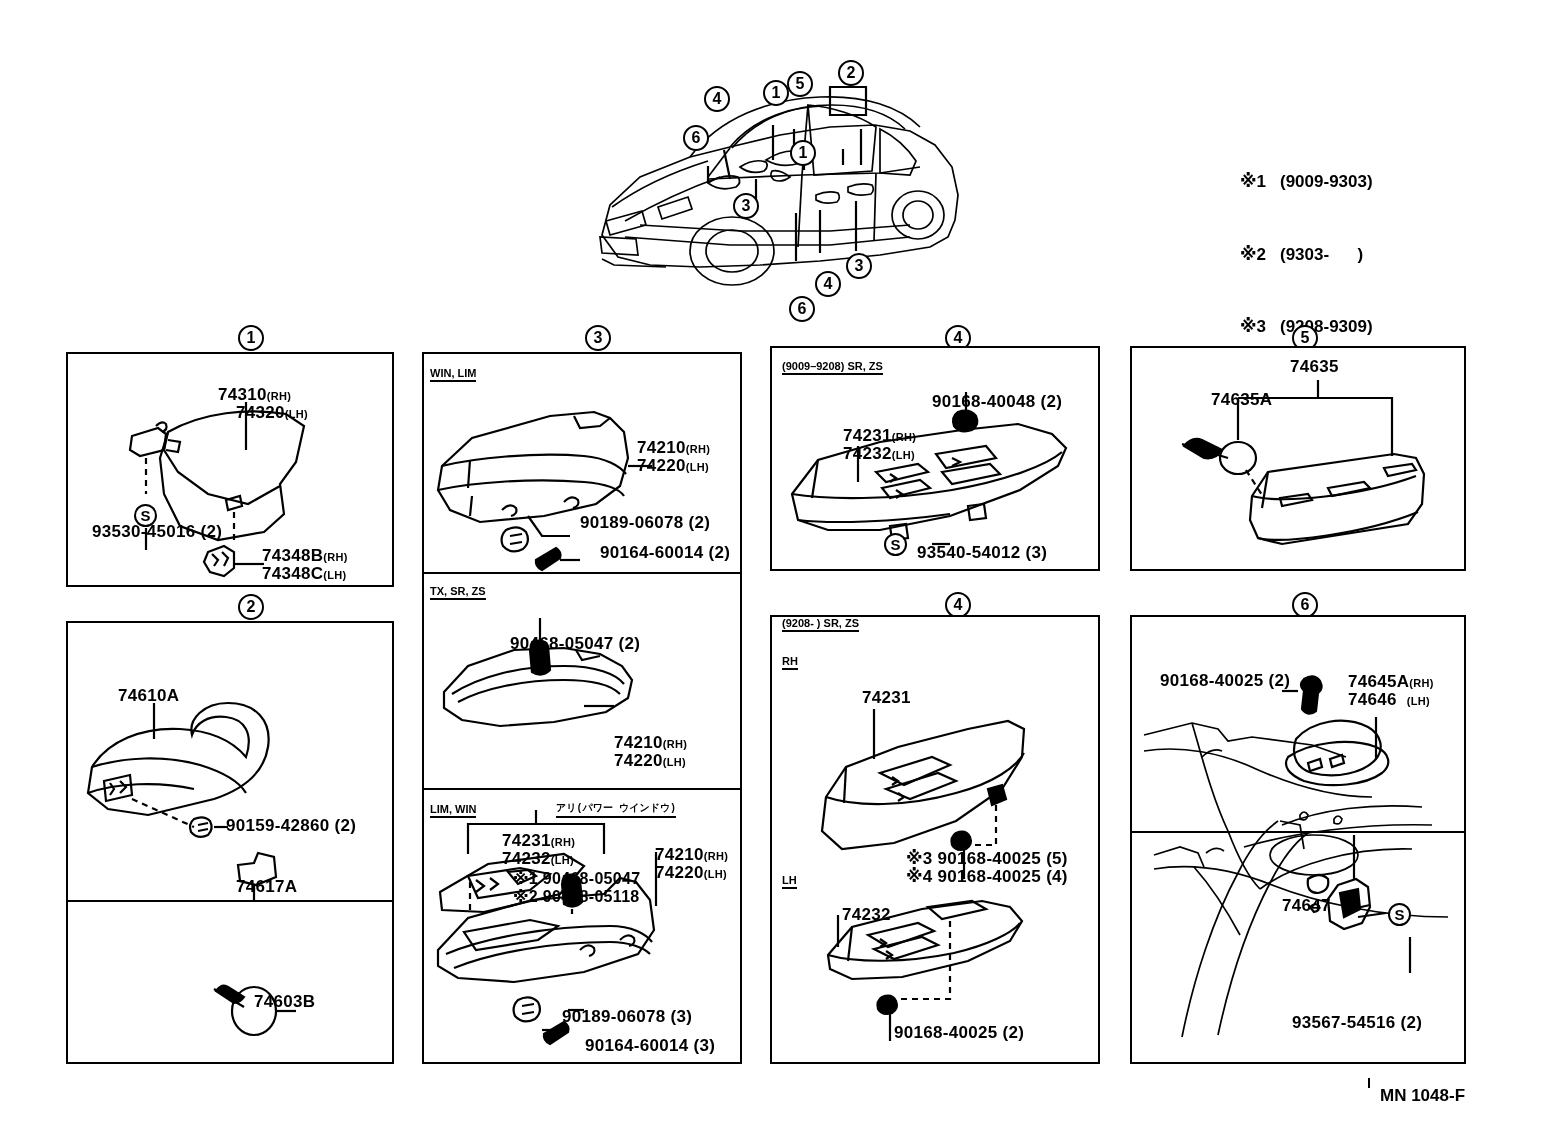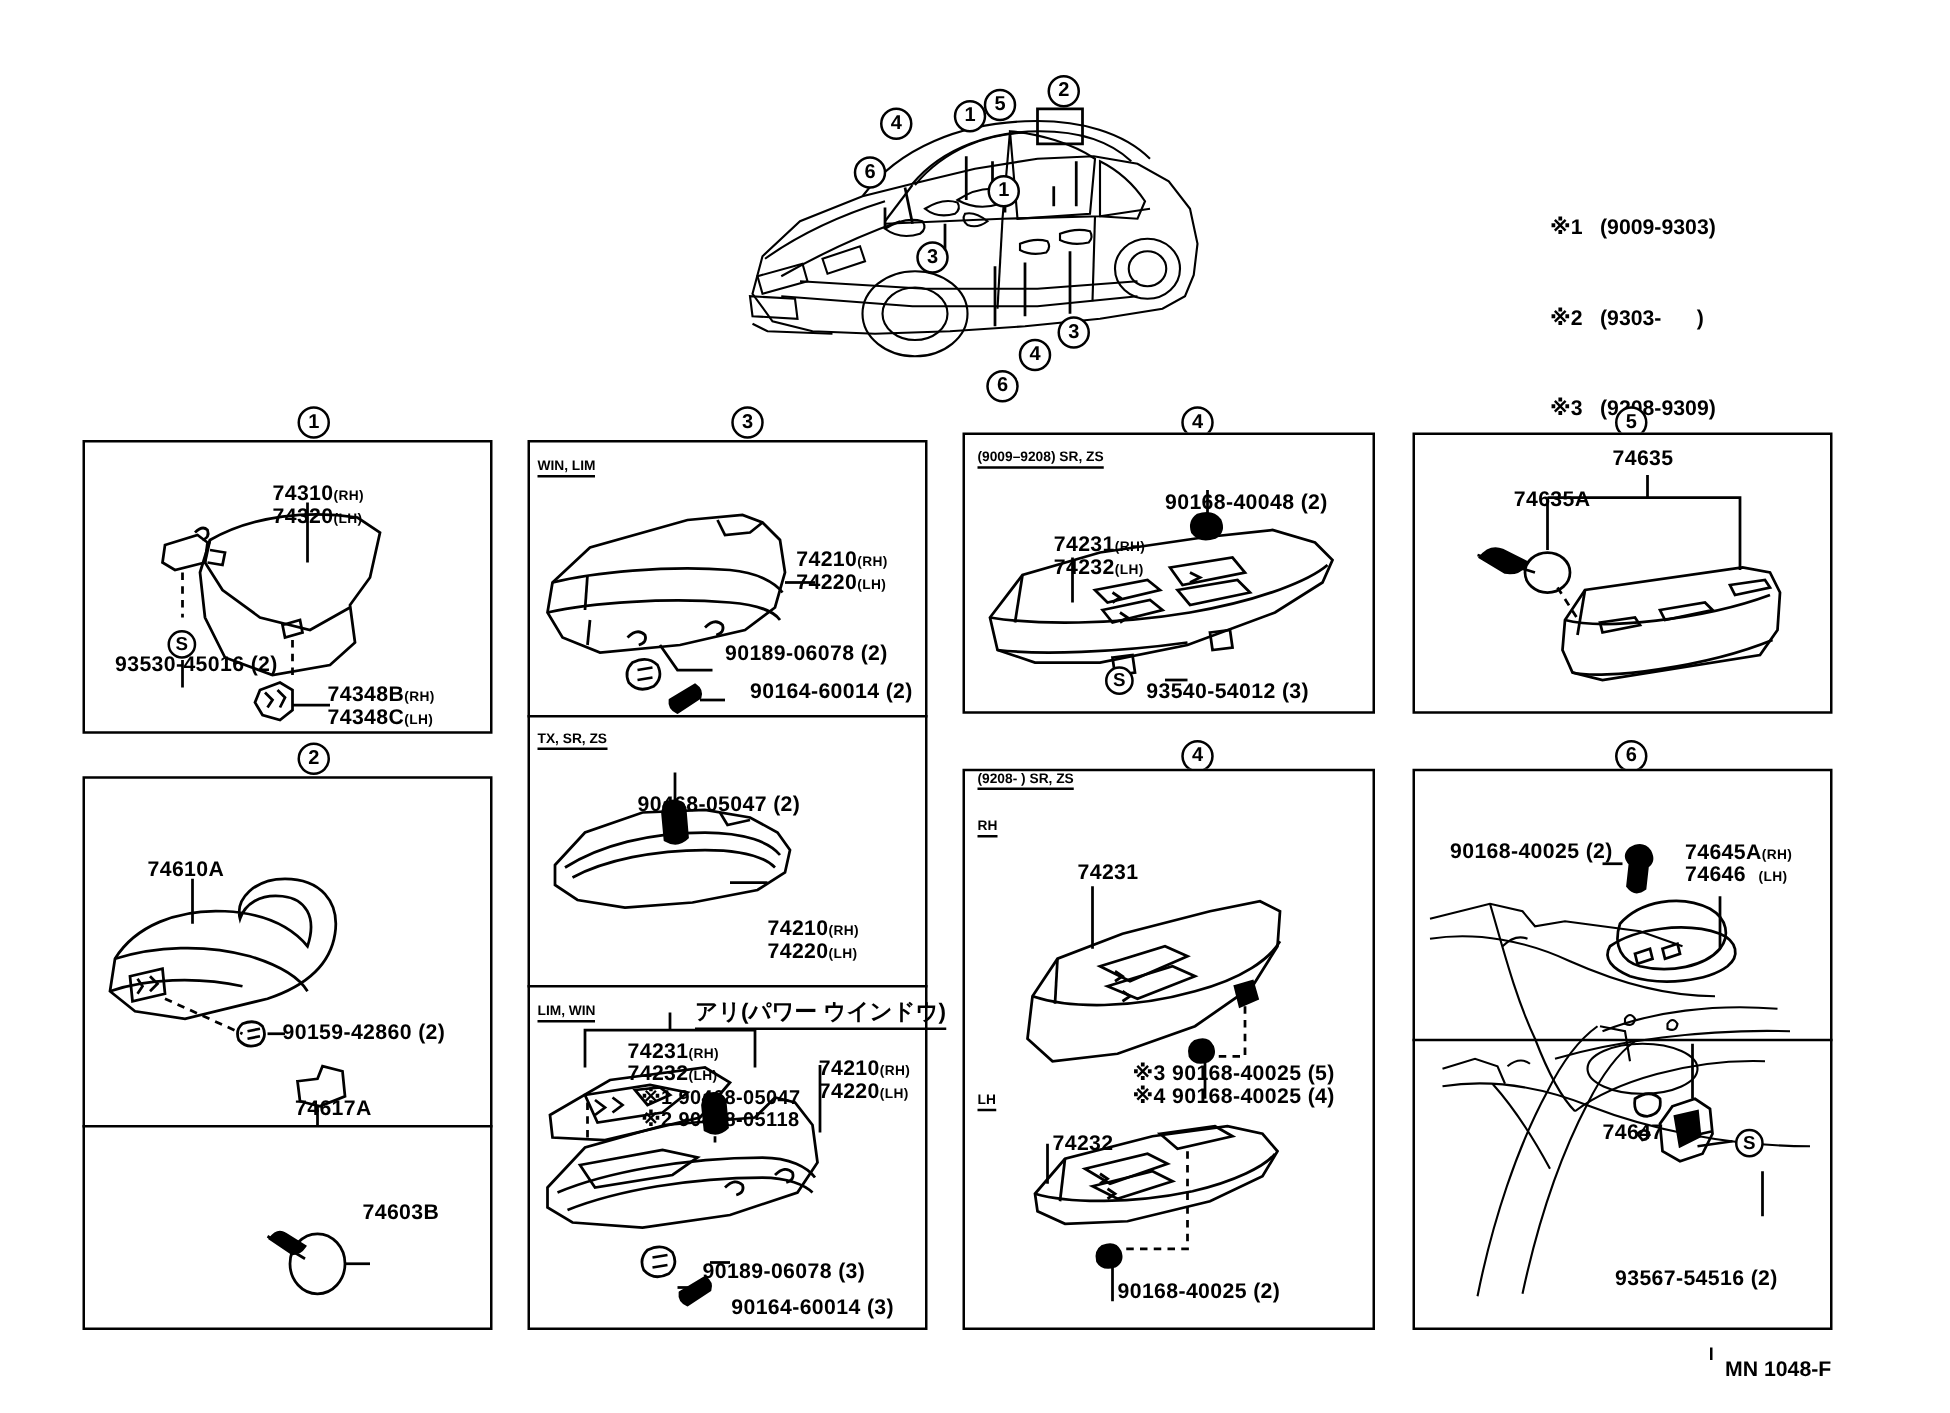--- a/index.html
+++ b/index.html
@@ -181,21 +181,21 @@
       <path d="M178 48 L178 96"></path>
 
       <path d="M78 174 L78 196"></path>
 
       <path d="M166 210 L196 210"></path>
     </g>
   </svg>
   <div class="scirc" style="left:66px;top:150px;">S</div>
 </div>
 <div class="lbl abs" style="left:218px;top:385px;"><span>74310</span><span class="sub">(RH)</span></div>
-<div class="lbl abs" style="left:218px;top:403px;"><span>74320</span><span class="sub">(LH)</span></div>
+<div class="lbl abs" style="left:236px;top:403px;"><span>74320</span><span class="sub">(LH)</span></div>
 <div class="lbl abs" style="left:92px;top:522px;"><span>93530-45016 (2)</span></div>
 <div class="lbl abs" style="left:262px;top:546px;"><span>74348B</span><span class="sub">(RH)</span></div>
 <div class="lbl abs" style="left:262px;top:564px;"><span>74348C</span><span class="sub">(LH)</span></div>
 
 <div class="cnum" style="left:238px;top:594px;">
     <span>2</span>
   </div>
 <div class="panel" style="left:66px;top:621px;width:328px;height:443px;">
   <div class="divider" style="left:-2px;top:277px;width:328px;"></div>
   <svg class="abs" style="left:0;top:0;" width="328" height="443" viewBox="0 0 328 443">
@@ -226,21 +226,21 @@
     <g class="ln">
       <path d="M86 80 L86 116"></path>
       <path d="M146 204 L160 204"></path>
       <path d="M208 388 L228 388"></path>
     </g>
   </svg>
 </div>
 <div class="lbl abs" style="left:118px;top:686px;"><span>74610A</span></div>
 <div class="lbl abs" style="left:226px;top:816px;"><span>90159-42860 (2)</span></div>
 <div class="lbl abs" style="left:236px;top:877px;"><span>74617A</span></div>
-<div class="lbl abs" style="left:254px;top:960px;margin-left:36px;"><span>74603B</span></div>
+<div class="lbl abs" style="left:254px;top:992px;"><span>74603B</span></div>
 
 <div class="cnum" style="left:585px;top:325px;">
     <span>3</span>
   </div>
 <div class="panel" style="left:422px;top:352px;width:320px;height:712px;">
   <div class="divider" style="left:-2px;top:218px;width:320px;"></div>
   <div class="divider" style="left:-2px;top:434px;width:320px;"></div>
   <svg class="abs" style="left:0;top:0;" width="320" height="712" viewBox="0 0 320 712">
     <g class="ln">
 
@@ -305,21 +305,21 @@
     </g>
     <g class="ln-d">
       <path d="M46 528 L46 556"></path>
       <path d="M148 544 L148 560"></path>
     </g>
   </svg>
 </div>
 <div class="abs" style="left:430px;top:363px;"><span class="hdr">WIN, LIM</span></div>
 <div class="abs" style="left:430px;top:581px;"><span class="hdr">TX, SR, ZS</span></div>
 <div class="abs" style="left:430px;top:799px;"><span class="hdr">LIM, WIN</span></div>
-<div class="abs" style="left:556px;top:797px;"><span class="hdr" style="font-size:18px;">アリ(パワー ウインドウ)</span></div>
+<div class="abs" style="left:556px;top:797px;"><span class="hdr" style="font-size:10px;font-family:Liberation Mono, monospace;">アリ(パワー ウインドウ)</span></div>
 
 <div class="lbl abs" style="left:637px;top:438px;"><span>74210</span><span class="sub">(RH)</span></div>
 <div class="lbl abs" style="left:637px;top:456px;"><span>74220</span><span class="sub">(LH)</span></div>
 <div class="lbl abs" style="left:580px;top:513px;"><span>90189-06078 (2)</span></div>
 <div class="lbl abs" style="left:600px;top:543px;"><span>90164-60014 (2)</span></div>
 <div class="lbl abs" style="left:510px;top:634px;"><span>90468-05047 (2)</span></div>
 <div class="lbl abs" style="left:614px;top:733px;"><span>74210</span><span class="sub">(RH)</span></div>
 <div class="lbl abs" style="left:614px;top:751px;"><span>74220</span><span class="sub">(LH)</span></div>
 <div class="lbl abs" style="left:502px;top:831px;"><span>74231</span><span class="sub">(RH)</span></div>
 <div class="lbl abs" style="left:502px;top:849px;"><span>74232</span><span class="sub">(LH)</span></div>

